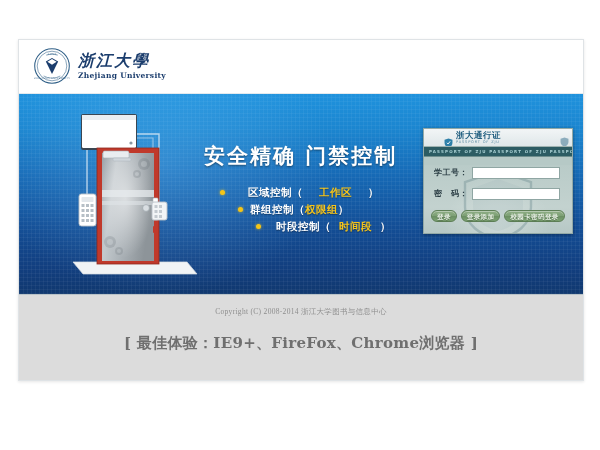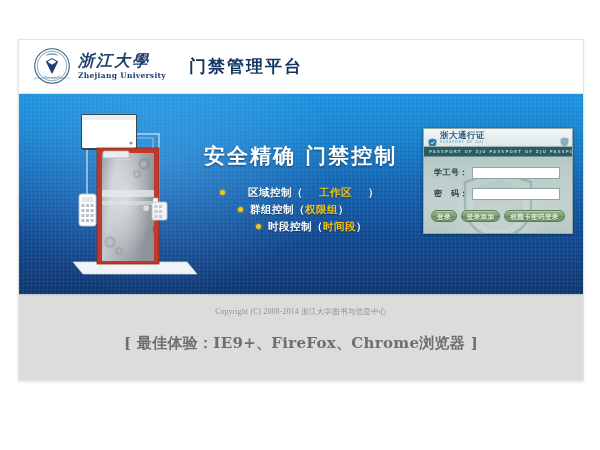--- a/index.html
+++ b/index.html
@@ -158,21 +158,21 @@
     height: 5px;
     border-radius: 50%;
     background: #f5c518;
     margin-right: 7px;
     flex: none;
     box-shadow: 0 0 3px rgba(245,197,24,0.8);
   }
   .feature .hl { color: #f7c51a; }
   .f1 { margin-left: 16px; gap: 16px; }
   .f2 { margin-left: 34px; }
-  .f3 { margin-left: 52px; }
+  .f3 { margin-left: 52px; gap: 8px; }
 
   
   #login-panel {
     position: absolute;
     right: 10px;
     top: 34px;
     width: 148px;
     height: 104px;
     background: #b6c9c6;
     border: 1px solid #93a9a6;
@@ -180,21 +180,21 @@
     z-index: 3;
     overflow: hidden;
   }
   .panel-titlebar {
     position: relative;
     height: 17px;
     background: linear-gradient(to bottom, #f2f5f6 0%, #dfe7e9 100%);
     border-bottom: 1px solid #9fb3b1;
     display: flex;
     align-items: center;
-    padding-left: 4px;
+    padding-left: 20px;
     overflow: hidden;
   }
   .shield {
     width: 9px;
     height: 10px;
     margin-right: 3px;
     flex: none;
   }
   .panel-title-cn {
     font-size: 8.5px;
@@ -350,21 +350,20 @@
           <text x="20" y="34.2" font-size="2.6" fill="#2f5f87" text-anchor="middle" font-family="DejaVu Serif, serif" letter-spacing="0.3">ZHEJIANG UNIVERSITY</text>
           <text x="20" y="8" font-size="2.4" fill="#2f5f87" text-anchor="middle" font-family="DejaVu Serif, serif">1 8 9 7</text>
         </svg>
       </div>
       <div class="uni-name">
         <div class="uni-cn">浙江大學</div>
         <div class="uni-en">Zhejiang University</div>
       </div>
     </div>
 
-    <div id="platform-title">门禁管理平台</div>
   </div>
 
   <div id="banner">
 
     <div id="illustration">
       <svg viewBox="0 0 160 188" width="160" height="188">
 
         <path d="M46 46 L46 92" fill="none" stroke="#cfe3f2" stroke-width="1.4" opacity="0.85"></path>
         <path d="M96 32 L118 32 L118 104" fill="none" stroke="#cfe3f2" stroke-width="1.4" opacity="0.85"></path>
         <path d="M96 36 L112 36 L112 100" fill="none" stroke="#cfe3f2" stroke-width="1.2" opacity="0.6"></path>

